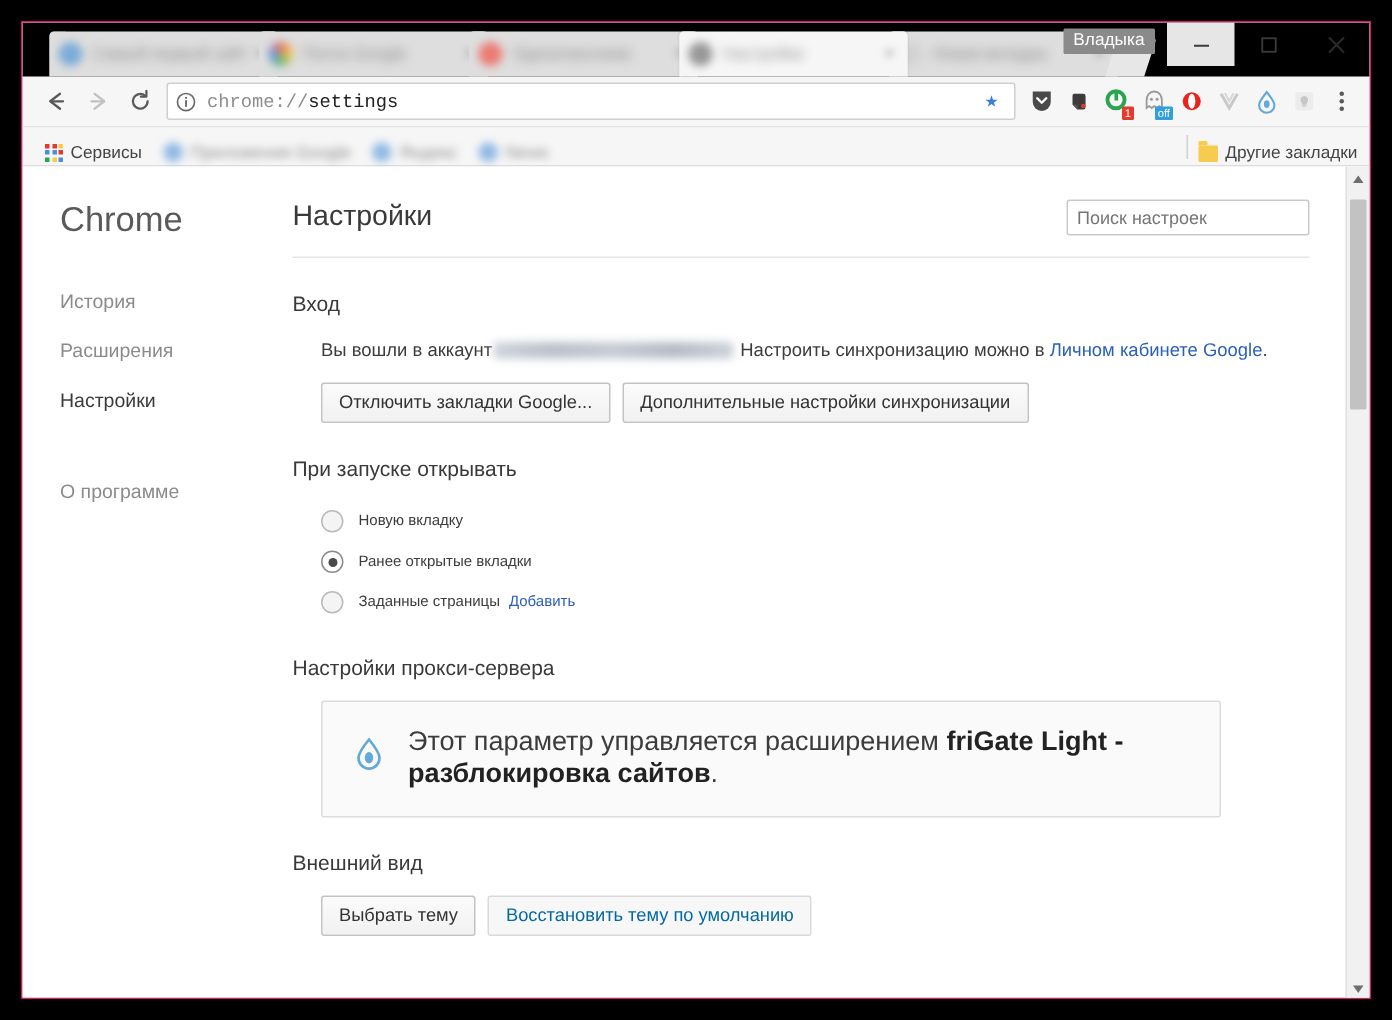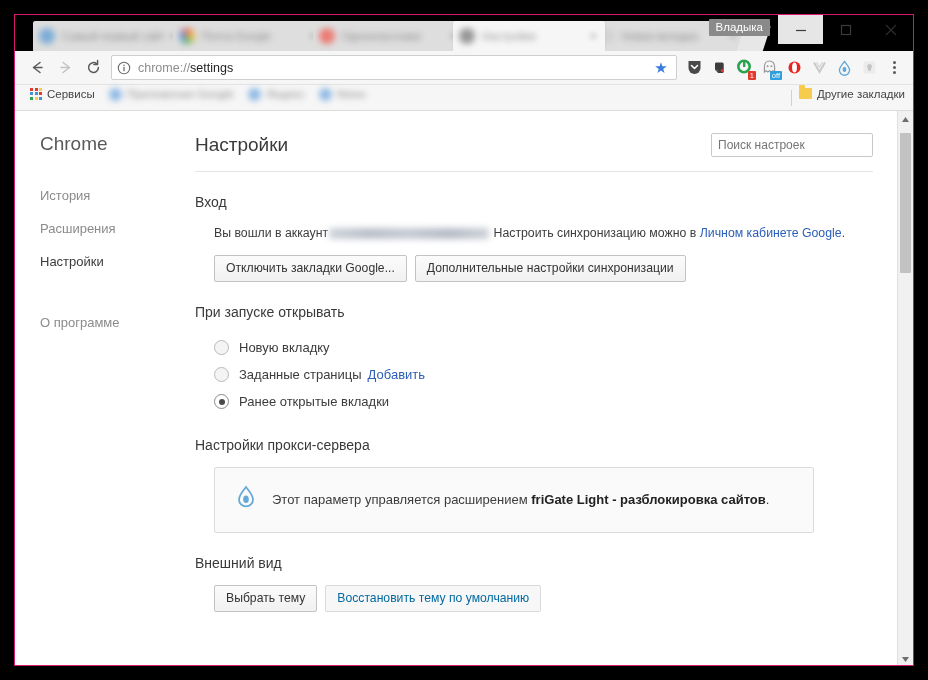--- a/index.html
+++ b/index.html
@@ -101,61 +101,62 @@
   .navbtn.disabled { color: #c2c2c2; }
   .omnibox {
     flex: 1 1 auto;
     height: 25px;
     background: #fff;
     border: 1px solid #cfcfcf;
     border-radius: 2px;
     margin: 0 6px 0 4px;
     display: flex; align-items: center;
     padding: 0 5px;
+    font-family: Liberation Mono, monospace;
   }
   .info-icon { width:14px; height:14px; flex:0 0 auto; margin-right:7px; color:#6a6a6a;}
   .url { font-size: 12.5px; color: #222; flex:1 1 auto; white-space: nowrap; overflow:hidden; }
   .url .scheme { color: #8d8d8d; }
   .star { width: 20px; flex:0 0 auto; text-align:center; color:#3b7ddd; font-size:15px; line-height:1; }
   .ext-tray { display: flex; align-items: center; gap: 2px; }
   .ext { width: 23px; height: 26px; display:flex; align-items:center; justify-content:center; position: relative; }
   .menu-dots { width: 22px; display:flex; flex-direction:column; align-items:center; gap:2px; }
   .menu-dots i { width:3px; height:3px; border-radius:50%; background:#5a5a5a; display:block; }
 
   
   .bookmarks {
     height: 26px;
     background: #f6f6f6;
     border-bottom: 1px solid #dcdcdc;
     display: flex; align-items: center;
     padding: 0 8px;
     position: relative;
   }
-  .bm { display:flex; align-items:flex-start; gap:5px; padding: 0 7px; height:20px; font-size:11.5px; color:#444; white-space:nowrap;}
+  .bm { display:flex; align-items:flex-end; gap:5px; padding: 0 7px; height:20px; font-size:11.5px; color:#444; white-space:nowrap;}
   .bm.blurred { filter: blur(3px); opacity:.6; }
   .bm-dot { width:13px; height:13px; border-radius:50%; background:#4a90d9; flex:0 0 auto;}
   .grid-icon { display:grid; grid-template-columns: repeat(3,3px); grid-template-rows: repeat(3,3px); gap:1.5px; flex:0 0 auto;}
   .grid-icon span { width:3px; height:3px; display:block; }
   .bm-right { position:absolute; right: 8px; display:flex; align-items:center; gap:0;}
   .bm-sep { width:1px; height:16px; background:#d0d0d0; }
   .folder { width:13px; height:11px; background:#f7cb4d; border-radius:1px; position:relative; flex:0 0 auto;}
   .folder:before { content:""; position:absolute; top:-2.5px; left:0; width:6px; height:3px; background:#f7cb4d; border-radius:1px 1px 0 0;}
 
   
   .page {
     position: relative;
     height: calc(652px - 36px - 34px - 26px);
     background: #fff;
     display: flex;
     overflow: hidden;
   }
   .content-wrap { flex:1 1 auto; display:flex; position:relative; }
 
   .sidebar { width: 172px; flex: 0 0 172px; padding-top: 22px; position: relative; }
-  .brand { font-size: 19px; color: #5a5a5a; padding: 0 0 24px 25px; font-weight: 400;}
+  .brand { font-size: 23px; color: #5a5a5a; padding: 0 0 24px 25px; font-weight: 400;}
   .nav-item {
     position: relative;
     font-size: 13px; color: #8b8b8b;
     padding: 9px 0 9px 25px;
     cursor: default;
   }
   .nav-item.active { color: #3b3b3b; }
   .nav-gap { height: 28px; }
 
   .main { flex: 1 1 auto; padding: 22px 24px 0 8px; min-width:0;}
@@ -186,40 +187,40 @@
   .btn {
     font-family: "Liberation Sans", sans-serif;
     font-size: 12.2px; color: #333;
     background: linear-gradient(#fbfbfb,#f1f1f1);
     border: 1px solid #c3c3c3; border-radius: 2px;
     padding: 5px 11px; cursor: pointer;
     line-height: 15px;
   }
   .btn.disabled { color:#0369a1; background:#f7f7f7; border-color:#dadada; cursor:default;}
 
-  .radio-row { display:flex; align-items:center; gap:10px; padding: 6px 0; font-size:13px; color:#3c3c3c;}
+  .radio-row { display:flex; align-items:center; gap:10px; padding: 6px 0; font-size:10px; color:#3c3c3c;}
   .radio {
     width: 15px; height: 15px; border-radius:50%;
     border: 1px solid #b9b9b9; background: #f4f4f4;
     flex:0 0 auto; position: relative;
   }
   .radio.on { border-color:#8a8a8a; background:#fff; }
   .radio.on:after {
     content:""; position:absolute; left:3.5px; top:3.5px;
     width:6px; height:6px; border-radius:50%; background:#4a4a4a;
   }
 
   .banner {
     border: 1px solid #dcdcdc; border-radius: 2px;
     background: #fafafa;
     padding: 16px 18px 18px 18px;
     max-width: 600px;
   }
   .banner-row { display:flex; align-items:center; gap:13px; }
-  .banner-txt { font-size:13px; color:#3c3c3c;}
+  .banner-txt { font-size:18px; color:#3c3c3c;}
   .banner-txt b { font-weight: 700; color:#222;}
 
   
   .scrollbar {
     width: 16px; flex: 0 0 16px;
     background: #f1f1f1;
     border-left: 1px solid #e0e0e0;
     position: relative;
   }
   .sb-arrow { height: 16px; display:flex; align-items:center; justify-content:center; color:#6e6e6e; font-size:7px;}
@@ -463,27 +464,27 @@
           </div>
         </div>
 
         <div class="sect-title">При запуске открывать</div>
         <div class="sect-body">
           <div class="radio-row">
             <span class="radio"></span>
             <span>Новую вкладку</span>
           </div>
           <div class="radio-row">
+            <span class="radio on"></span>
+            <span>Ранее открытые вкладки</span>
+          </div>
+          <div class="radio-row">
             <span class="radio"></span>
             <span>Заданные страницы</span>
             <span class="lnk" style="text-decoration:none;margin-left:-4px">Добавить</span>
-          </div>
-          <div class="radio-row">
-            <span class="radio on"></span>
-            <span>Ранее открытые вкладки</span>
           </div>
         </div>
 
         <div class="sect-title">Настройки прокси-сервера</div>
         <div class="sect-body">
           <div class="banner">
             <div class="banner-row">
               <span>
                 <svg width="26" height="26" viewBox="0 0 26 26">
                     <path d="M13 3 C9.2 7.6 6 11.8 6 15.4 a7 7 0 0 0 14 0 C20 11.8 16.8 7.6 13 3 z" fill="none" stroke="#64a9d8" stroke-width="1.8"></path>

